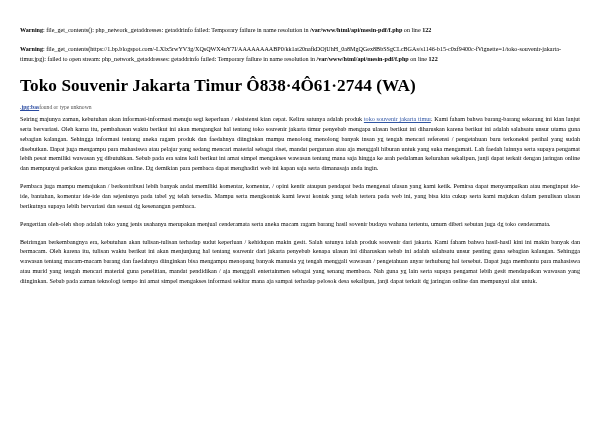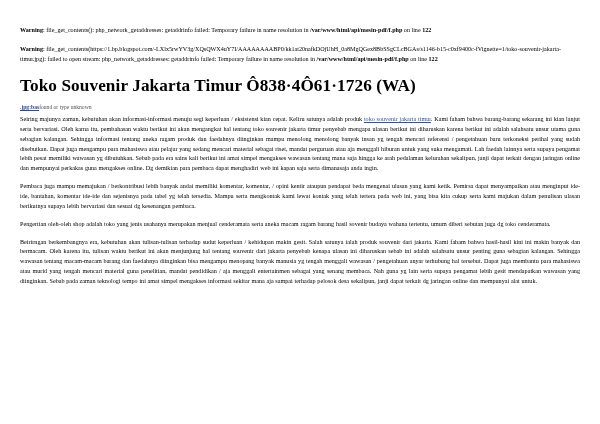--- a/index.html
+++ b/index.html
@@ -82,21 +82,21 @@
 <div class="page">
 
   <div class="warning-block">
     <span class="w-label">Warning</span><span>: file_get_contents(): php_network_getaddresses: getaddrinfo failed: Temporary failure in name resolution in </span><span class="w-path">/var/www/html/api/mesin-pdf/f.php</span><span> on line </span><span class="w-line">122</span>
   </div>
 
   <div class="warning-block second">
     <span class="w-label">Warning</span><span>: file_get_contents(https://1.bp.blogspot.com/-LXlx5rwYV3g/XQsQWX4uY7I/AAAAAAAABP0/kk1at20nafkDOjUhH_0a8MgQGex8BbSSgCLcBGAs/s1146-b15-c0xf9400c-fVignette=1/toko-souvenir-jakarta-timur.jpg): failed to open stream: php_network_getaddresses: getaddrinfo failed: Temporary failure in name resolution in </span><span class="w-path">/var/www/html/api/mesin-pdf/f.php</span><span> on line </span><span class="w-line">122</span>
   </div>
 
-  <h1 class="title">Toko Souvenir Jakarta Timur Ô838·4Ô61·1726 (WA)</h1>
+  <h1 class="title">Toko Souvenir Jakarta Timur Ô838·4Ô61·2744 (WA)</h1>
 
   <div class="broken-image"><span class="bi-name">.jpg:bas</span><span class="bi-msg">found or type unknown</span></div>
 
   <div id="article-body">
       <p class="body-text"><span>Seiring majunya zaman, kebutuhan akan informasi-informasi menuju segi keperluan / eksistensi kian cepat. Keliru satunya adalah produk </span><a class="inline-link" href="#">toko souvenir jakarta timur</a><span>. Kami faham bahwa barang-barang sekarang ini kian lanjut serta bervariasi. Oleh karna itu, pembahasan waktu berikut ini akan mengangkat hal tentang toko souvenir jakarta timur penyebab mengapa ulasan berikut ini diharuskan karena berikut ini adalah salahsatu unsur utama guna sebagian kalangan. Sehingga informasi tentang aneka ragam produk dan faedahnya diinginkan mampu menolong menolong banyak insan yg tengah mencari referensi / pengetahuan baru terkoneksi perihal yang sudah disebutkan. Dapat juga mengampu para mahasiswa atau pelajar yang sedang mencari material sebagai riset, mandat perguruan atau aja menggali hiburan untuk yang suka mengamati. Lah faedah lainnya serta supaya pengamat lebih pesat memiliki wawasan yg dibutuhkan. Sebab pada era sains kali berikut ini amat simpel mengakses wawasan tentang mana saja hingga ke arah pedalaman kelurahan sekalipun, janji dapat terkait dengan jaringan online dan mempunyai perkakas guna mengakses online. Dg demikian para pembaca dapat menghadiri web ini kapan saja serta dimanasaja anda ingin.</span></p>
       <p class="body-text"><span>Pembaca juga mampu memajukan / berkontribusi lebih banyak andai memiliki komentar, komentar, / opini kentir ataupun pendapat beda mengenai ulasan yang kami ketik. Pemirsa dapat menyampaikan atau menginput ide-ide, bantahan, komentar ide-ide dan sejenisnya pada tabel yg telah tersedia. Mampu serta mengkontak kami lewat kontak yang telah tertera pada web ini, yang bisa kita cukup serta kami majukan dalam penulisan ulasan berikutnya supaya lebih bervariasi dan sesuai dg kesenangan pembaca.</span></p>
       <p class="body-text"><span>Pengertian oleh-oleh shop adalah toko yang jenis usahanya merupakan menjual cenderamata serta aneka macam ragam barang hasil sovenir budaya wahana tertentu, umum diberi sebutan juga dg toko cenderamata.</span></p>
       <p class="body-text"><span>Beirirngan berkembangnya era, kebutuhan akan tulisan-tulisan terhadap sudut keperluan / kehidupan makin gesit. Salah satunya ialah produk souvenir dari jakarta. Kami faham bahwa hasil-hasil kini ini makin banyak dan bermacam. Oleh karena itu, tulisan waktu berikut ini akan menjunjung hal tentang souvenir dari jakarta penyebab kenapa ulasan ini diharuskan sebab ini adalah salahsatu unsur penting guna sebagian kalangan. Sehingga wawasan tentang macam-macam barang dan faedahnya diinginkan bisa mengampu menopang banyak manusia yg tengah menggali wawasan / pengetahuan anyar terhubung hal tersebut. Dapat juga membantu para mahasiswa atau murid yang tengah mencari material guna penelitian, mandat pendidikan / aja menggali entertainmen sebagai yang senang membaca. Nah guna yg lain serta supaya pengamat lebih gesit mendapatkan wawasan yang diinginkan. Sebab pada zaman teknologi tempo ini amat simpel mengakses informasi sekitar mana aja sampai terhadap pelosok desa sekalipun, janji dapat terkait dg jaringan online dan mempunyai alat untuk.</span></p>
     </div>
 

